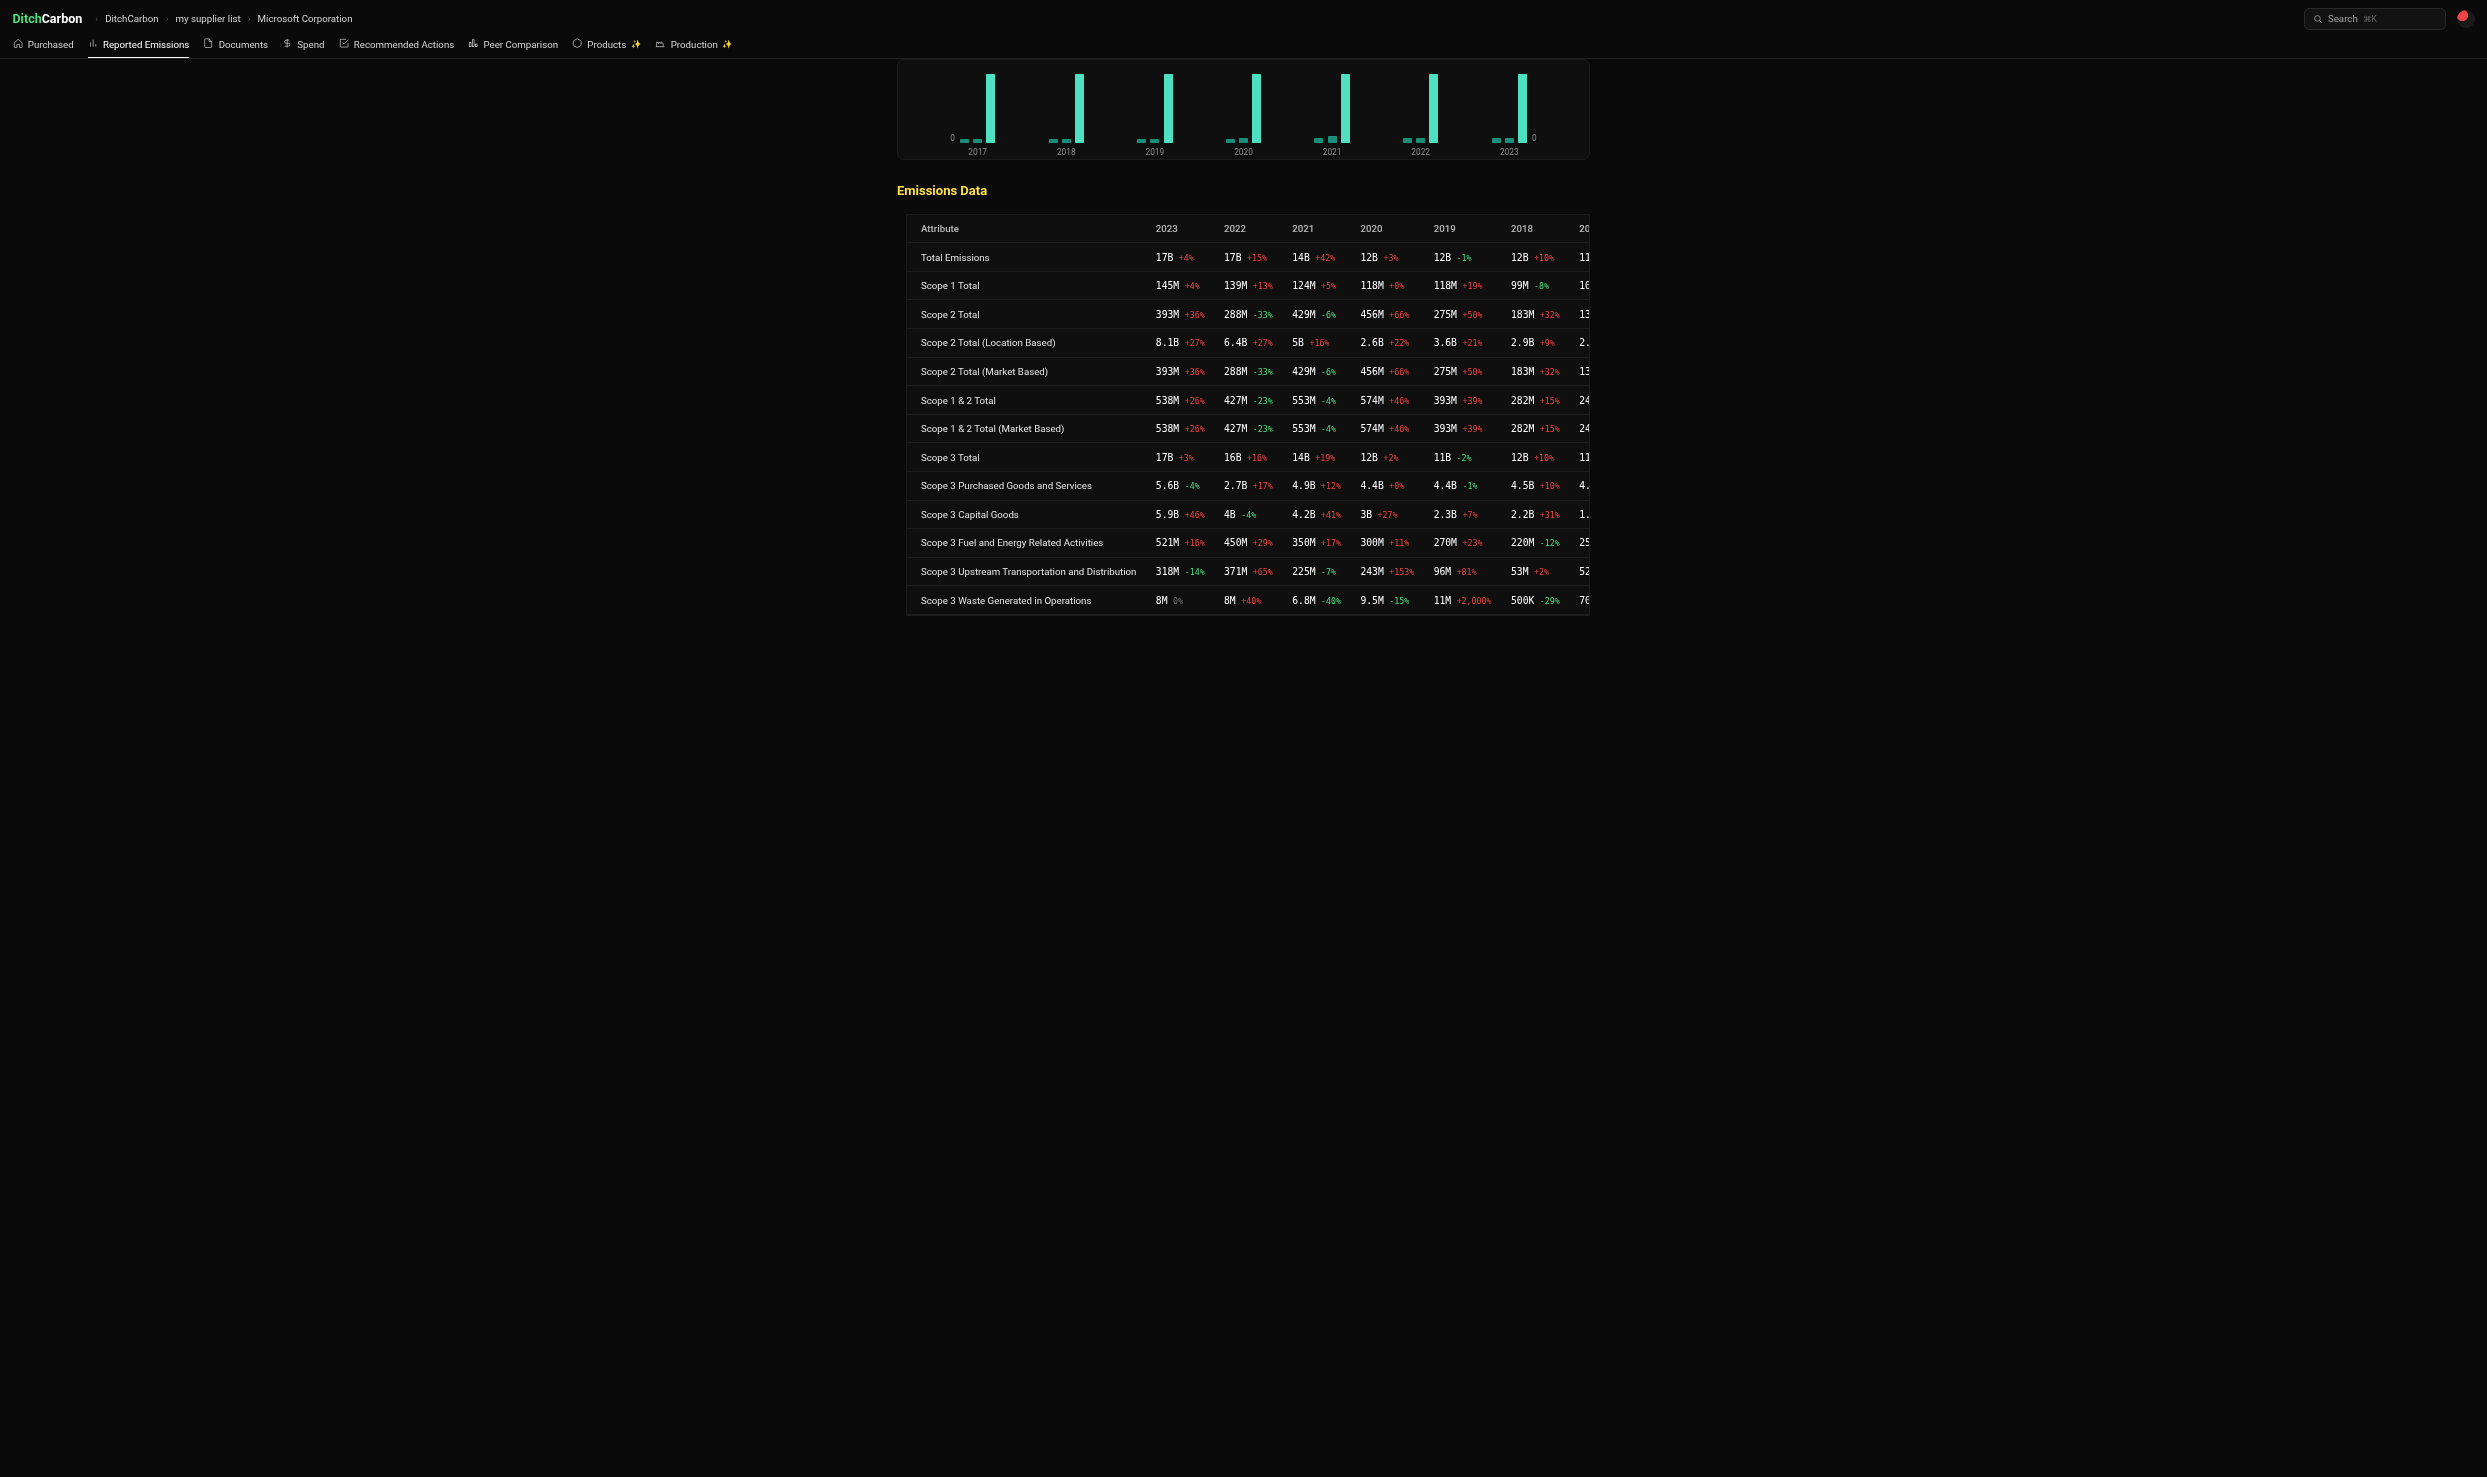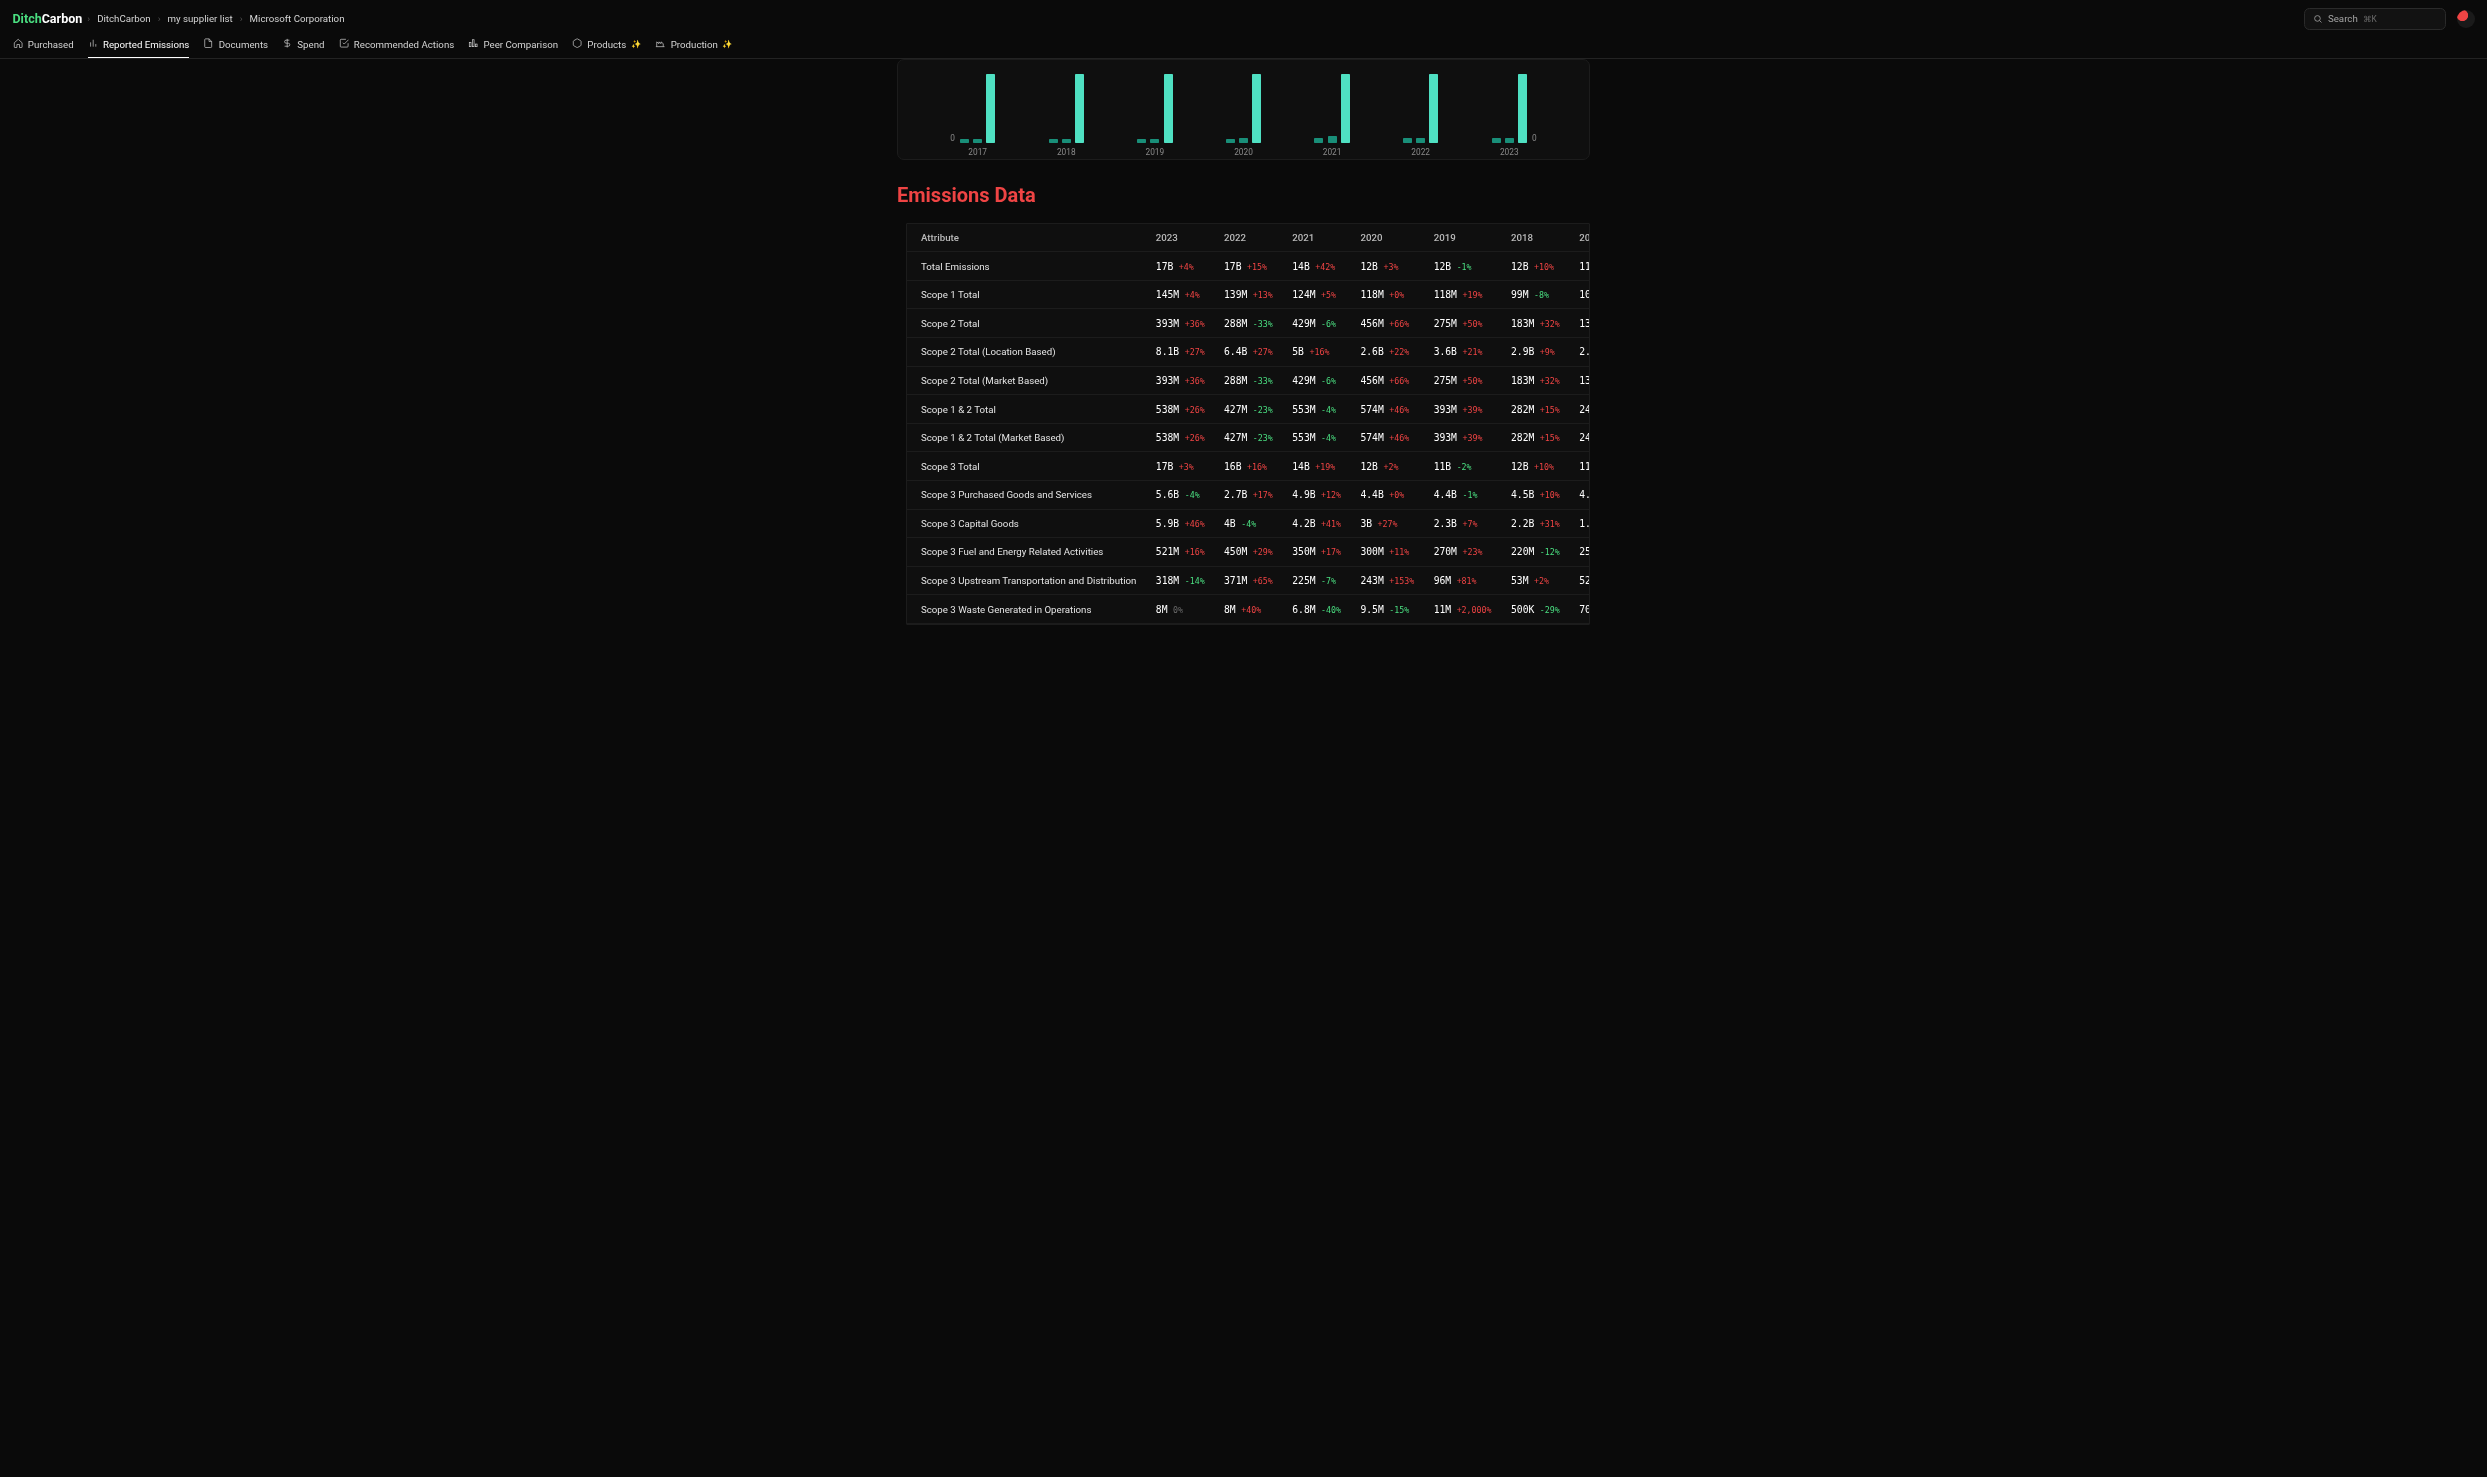--- a/index.html
+++ b/index.html
@@ -10,21 +10,21 @@
   font-size: 9.7px;
 }
 
 
 .topbar {
   display: flex;
   align-items: center;
   justify-content: space-between;
   padding: 8.3px 12.5px 1.4px;
 }
-.brand-crumb { display: flex; align-items: center; gap: 5px; }
+.brand-crumb { display: flex; align-items: center; gap: 13px; }
 .brand { font-weight: 700; font-size: 12.5px; }
 .brand .ditch { color: #4ade80; }
 .brand .carbon { color: #fff; }
 .crumbs { display: flex; align-items: center; gap: 7px; color: #a3a3a3; }
 .crumb { color: #d4d4d4; font-size: 9.7px; }
 .chev { color: #525252; }
 
 .search {
   display: flex; align-items: center; gap: 5.5px;
   border: 0.7px solid #2a2a2a;
@@ -81,21 +81,21 @@
 .axis-zero-r { position:absolute; right:-9.7px; bottom:0.7px; color:#8a8a8a; font-size:8.3px; }
 .year-col { display:flex; gap:4.2px; align-items:flex-end; position:relative; }
 .year-col .yrlabel {
   position:absolute; bottom:-14px; left:50%; transform:translateX(-50%);
   color:#8a8a8a; font-size:8.3px;
 }
 .bar-small { width:9px; background:#198f79; border-radius:0.7px; }
 .bar-tall  { width:9px; background:#4fe0c2; border-radius:0.7px; }
 
 
-.section-title { font-size:20px; font-weight:700; color:#ef4444; margin-bottom:15.3px; }
+.section-title { font-size:13px; font-weight:700; color:#fde047; margin-bottom:15.3px; }
 
 
 .table-card {
   background:#0f0f0f; border:0.7px solid #1c1c1c; border-radius:1px;
   overflow:hidden;
   margin-left:9px;
 }
 table { width:100%; border-collapse:collapse; }
 th, td {
   padding:8.3px 9.7px;

